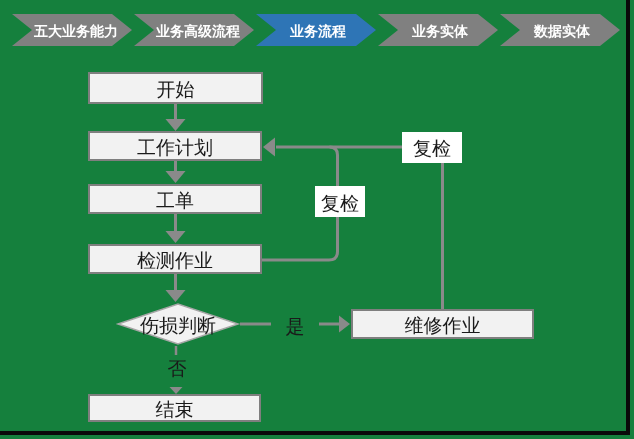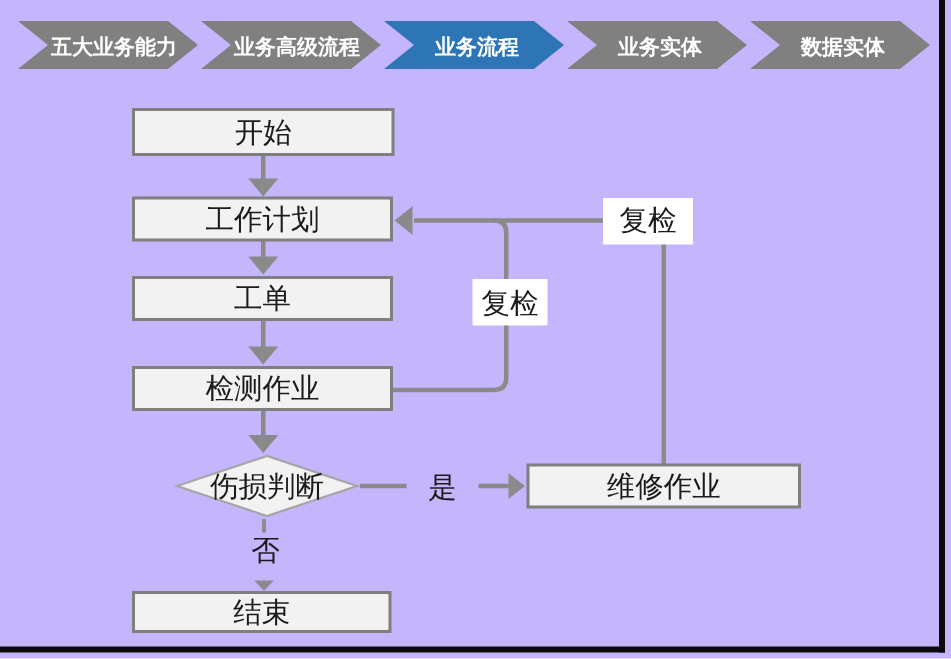--- a/index.html
+++ b/index.html
@@ -1,19 +1,19 @@
 <!DOCTYPE html>
 <html><head>
 <meta charset="utf-8">
 <style>
   html, body { margin: 0; padding: 0; background: #ffffff; }
   #slide {
     position: relative;
     width: 634px; height: 439px;
-    background: #c4b5fd;
+    background: #15803d;
     overflow: hidden;
     font-family: "Liberation Sans", "DejaVu Sans", sans-serif;
   }
   svg text {
     font-family: "Liberation Sans", "DejaVu Sans", sans-serif;
   }
   .crumb-label {
     font-size: 14px;
     font-weight: bold;
   }

